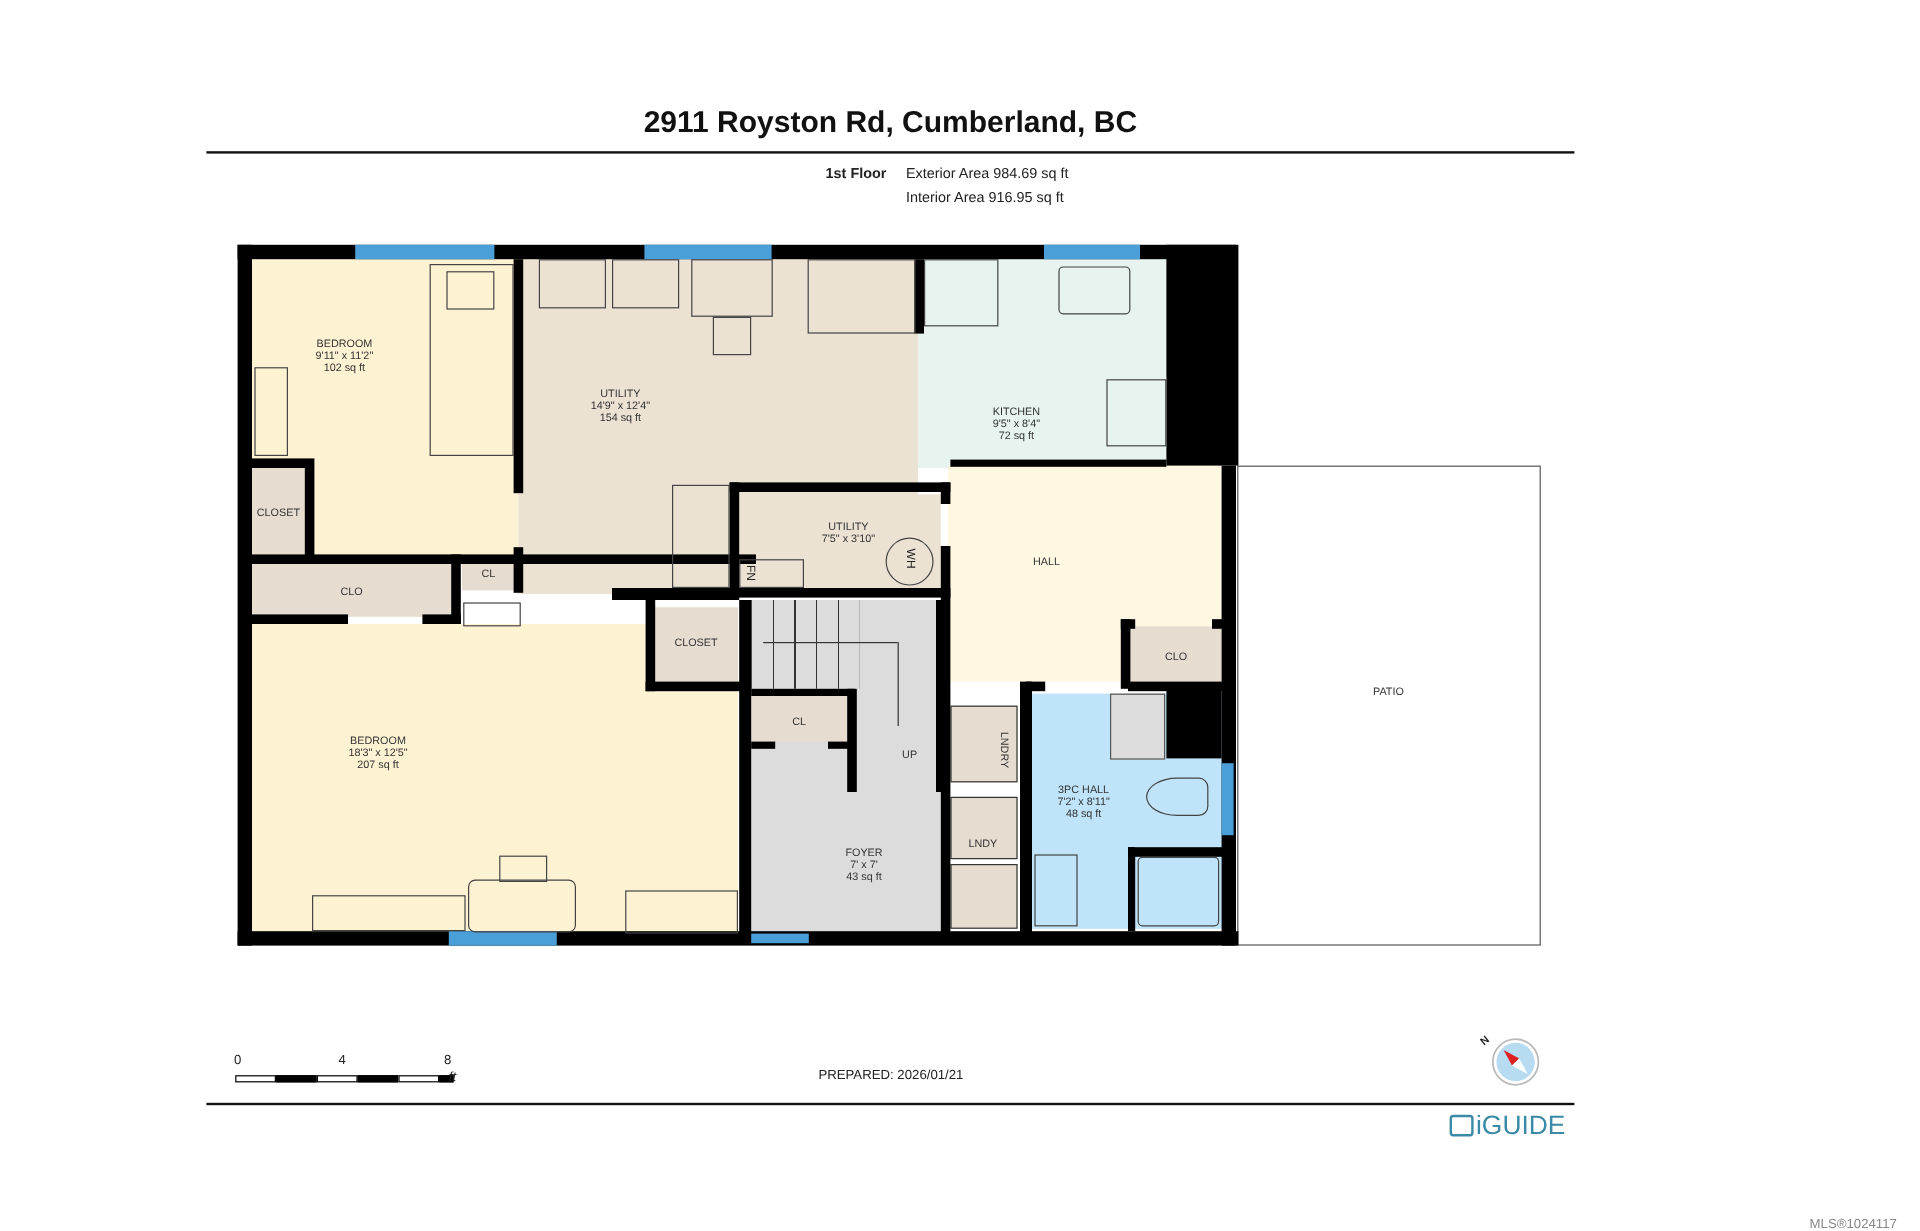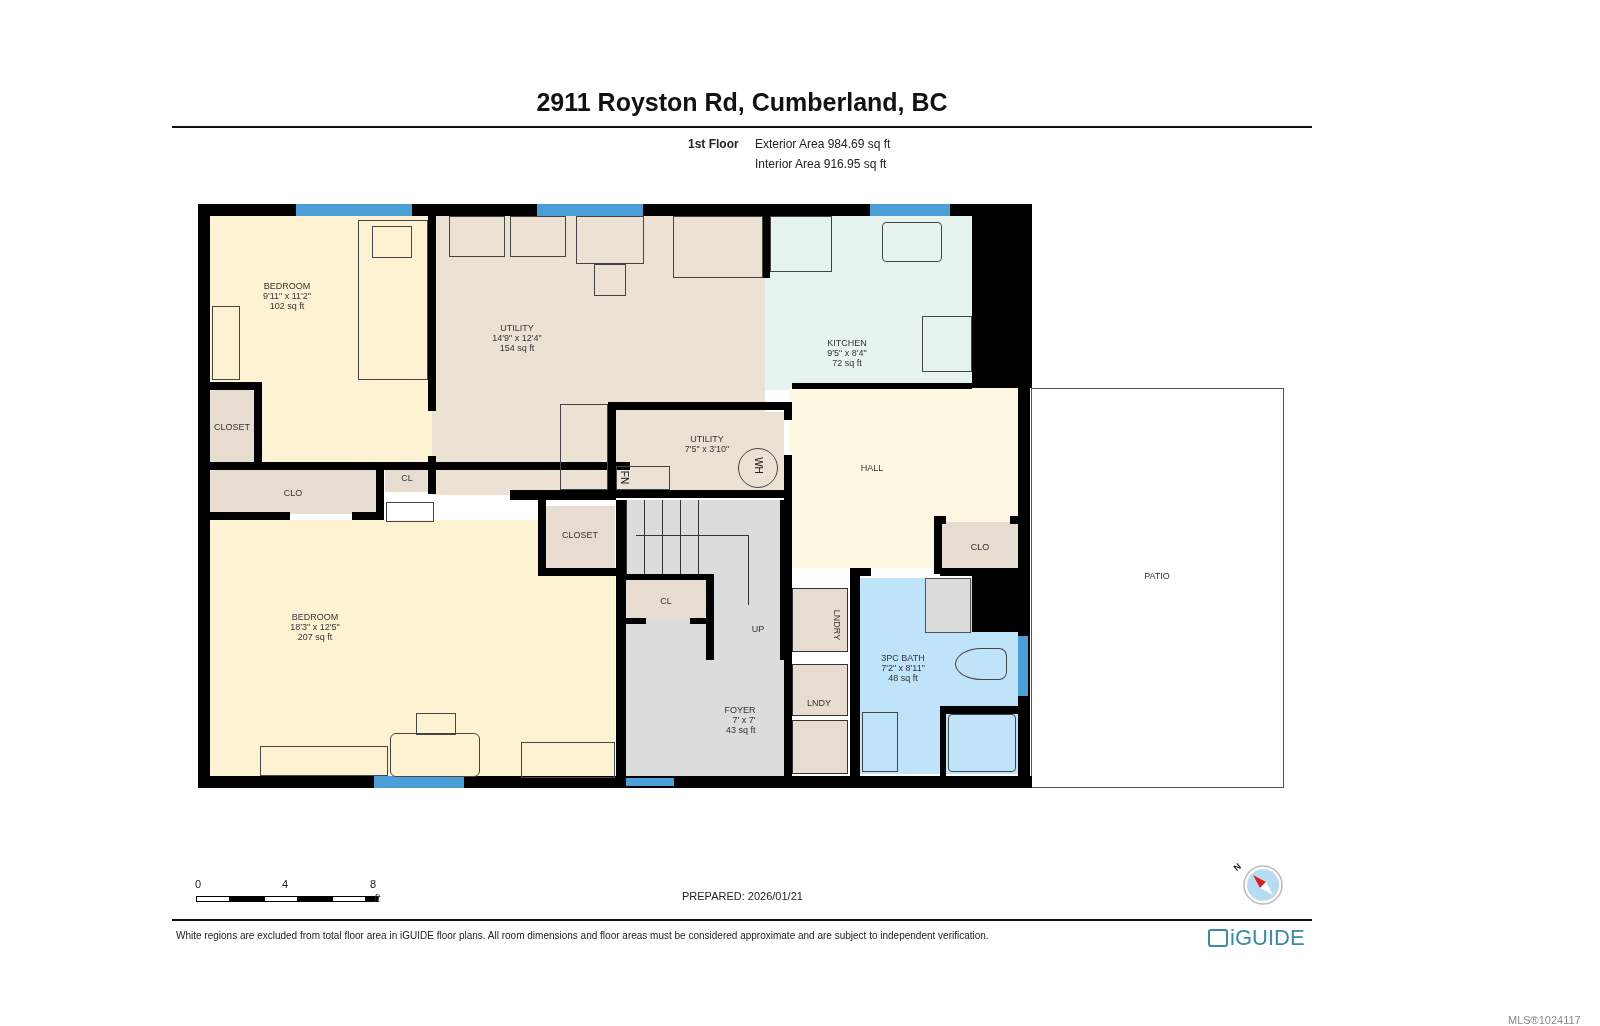--- a/index.html
+++ b/index.html
@@ -155,29 +155,29 @@
   <div class="rlabel" style="left:407px;top:473px;">CL</div>
   <div class="rlabel" style="left:580px;top:530px;">CLOSET</div>
   <div class="rlabel" style="left:980px;top:542px;">CLO</div>
   <div class="rlabel" style="left:315px;top:612px;">
     <div>BEDROOM</div>
       <div>18'3" x 12'5"</div>
       <div>207 sq ft</div>
   </div>
   <div class="rlabel" style="left:666px;top:596px;">CL</div>
   <div class="rlabel" style="left:750px;top:624px;padding-left:16px;">UP</div>
-  <div class="rlabel" style="left:740px;top:705px;text-align:right;">
+  <div class="rlabel" style="left:720px;top:705px;">
     <div>FOYER</div>
       <div>7' x 7'</div>
       <div>43 sq ft</div>
   </div>
   <div class="rlabel" style="left:822px;top:620px;transform:rotate(90deg);">LNDRY</div>
   <div class="rlabel" style="left:819px;top:698px;">LNDY</div>
   <div class="rlabel" style="left:903px;top:653px;">
-    <div>3PC BATH</div>
+    <div>3PC HALL</div>
       <div>7'2" x 8'11"</div>
       <div>48 sq ft</div>
   </div>
   <div class="rlabel" style="left:1157px;top:571px;">PATIO</div>
 
   <div class="abs small" style="left:195px;top:878px;">0</div>
   <div class="abs small" style="left:282px;top:878px;">4</div>
   <div class="abs small" style="left:370px;top:878px;">8</div>
   <div class="scale-seg" style="left:196px;width:34px;background:#fff;"></div>
   <div class="scale-seg" style="left:230px;width:34px;background:#000;"></div>
@@ -193,19 +193,18 @@
     <svg width="42" height="42" viewBox="0 0 42 42">
       <circle cx="21" cy="21" r="19" fill="#fff" stroke="#bbb" stroke-width="1.5"></circle>
       <circle cx="21" cy="21" r="16" fill="#b7dcf2"></circle>
       <polygon points="11,11 24,18 18,24" fill="#e02020"></polygon>
       <polygon points="24,18 31,31 18,24" fill="#fff"></polygon>
     </svg>
   </div>
   <div class="abs" style="left:1234px;top:862px;font-size:9px;font-weight:bold;transform:rotate(-40deg);">N</div>
 
   <div class="rule" style="left:172px;top:919px;width:1140px;height:2px;"></div>
-  <div class="abs" style="left:176px;top:930px;font-size:10px;">White regions are excluded from total floor area in iGUIDE floor plans. All room dimensions and floor areas must be considered approximate and are subject to independent verification.</div>
   <div class="abs" style="left:1208px;top:925px;display:flex;align-items:center;color:#3a8aa8;font-size:22px;">
     <span style="display:inline-block;width:16px;height:14px;border:2px solid #3a8aa8;border-radius:3px;margin-right:2px;"></span>
     <span>iGUIDE</span>
   </div>
   <div class="abs" style="left:1508px;top:1014px;font-size:11px;color:#888;">MLS®1024117</div>
 </div>
 
 </body></html>

